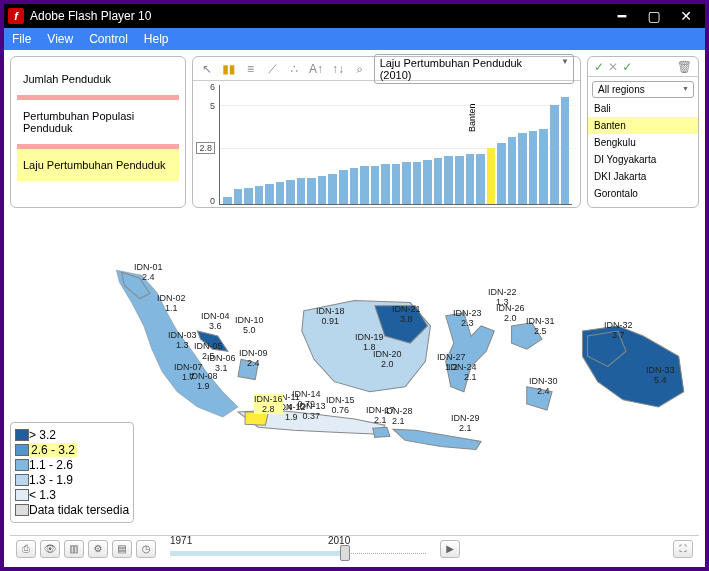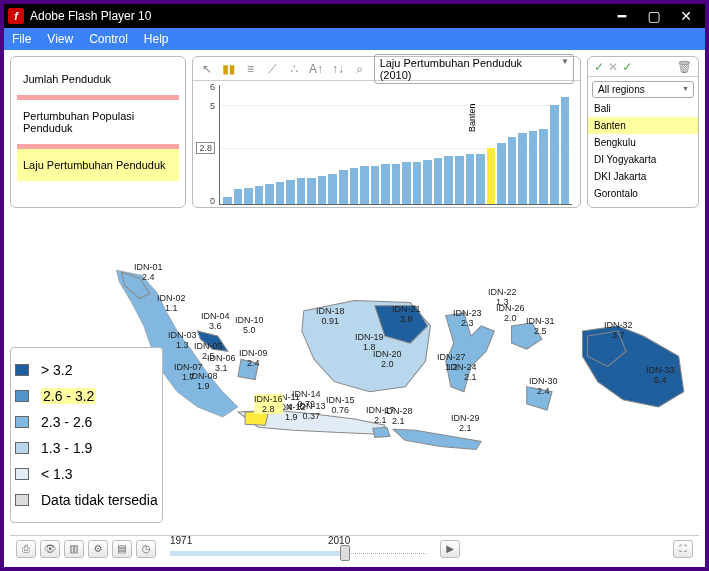--- a/index.html
+++ b/index.html
@@ -47,21 +47,21 @@
 .rp-list { flex: 1; overflow-y: auto; }
 .rp-list::-webkit-scrollbar { width: 12px; }
 .rp-list::-webkit-scrollbar-track { background: #eee; }
 .rp-list::-webkit-scrollbar-thumb { background: #bbb; border: 1px solid #999; }
 .rp-item { padding: 3px 6px; font-size: 10px; cursor: pointer; }
 .rp-item.sel { background: #ffffa0; }
 .maparea { flex: 1; position: relative; }
 .map-svg { position: absolute; top: 0; left: 0; width: 100%; height: 100%; }
 .maplabel { position: absolute; font-size: 9px; line-height: 10px; color: #222; pointer-events: none; text-align: center; }
 .legend { position: absolute; bottom: 8px; left: 0; border: 1px solid #bbb; border-radius: 4px; background: #fff; padding: 4px; }
-.legrow { display: flex; align-items: center; gap: 12px; font-size: 14px; margin: 10px 0; }
+.legrow { display: flex; align-items: center; gap: 0; font-size: 12px; margin: 1px 0; }
 .legsq { width: 14px; height: 12px; border: 1px solid #666; }
 .legrow.hl .legtxt { background: #ffffa0; padding: 0 2px; }
 .bottombar { height: 26px; border-top: 1px solid #ccc; display: flex; align-items: center; padding: 0 6px; gap: 4px; }
 .bottombar .icon { width: 20px; height: 18px; border: 1px solid #bbb; border-radius: 3px; background: linear-gradient(#fff,#e8e8e8); display: flex; align-items: center; justify-content: center; font-size: 10px; color: #666; cursor: pointer; }
 .timeline { flex: 1; position: relative; height: 20px; margin: 0 10px; }
 .tl-track { position: absolute; top: 14px; left: 0; right: 0; height: 0; border-top: 1px dotted #aaa; }
 .tl-lbl1 { position: absolute; top: -4px; left: 0; font-size: 10px; color: #222; }
 .tl-lbl2 { position: absolute; top: -4px; left: 158px; font-size: 10px; color: #222; }
 .tl-seg { position: absolute; top: 12px; left: 0; width: 175px; height: 5px; background: #c9e2f2; }
 .tl-handle { position: absolute; top: 6px; left: 170px; width: 10px; height: 16px; background: #ddd; border: 1px solid #888; border-radius: 2px; }
@@ -207,21 +207,21 @@
           <div class="legrow">
             <div class="legsq" style="background: rgb(31, 95, 158);"></div>
             <span class="legtxt">&gt; 3.2</span>
           </div>
           <div class="legrow hl">
             <div class="legsq" style="background: rgb(83, 149, 200);"></div>
             <span class="legtxt">2.6 - 3.2</span>
           </div>
           <div class="legrow">
             <div class="legsq" style="background: rgb(130, 184, 224);"></div>
-            <span class="legtxt">2.3 - 2.6</span>
+            <span class="legtxt">1.1 - 2.6</span>
           </div>
           <div class="legrow">
             <div class="legsq" style="background: rgb(184, 214, 236);"></div>
             <span class="legtxt">1.3 - 1.9</span>
           </div>
           <div class="legrow">
             <div class="legsq" style="background: rgb(225, 236, 246);"></div>
             <span class="legtxt">&lt; 1.3</span>
           </div>
           <div class="legrow">

